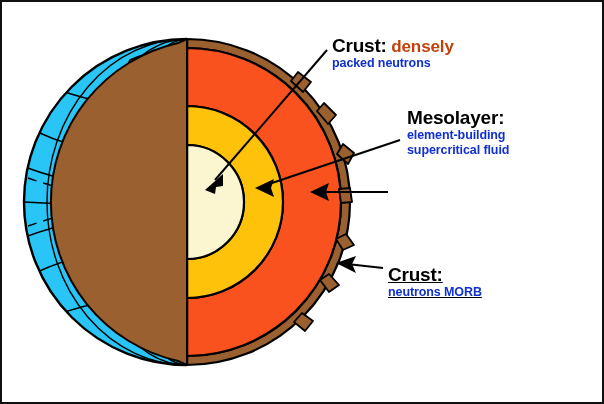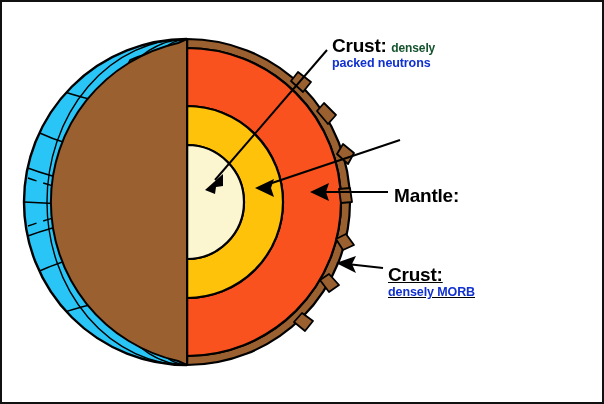--- a/index.html
+++ b/index.html
@@ -22,22 +22,22 @@
     font-weight:bold;
     color:#000000;
     font-size:19px;
     line-height:21px;
     letter-spacing:-0.2px;
     display:inline;
   }
   .lbl-sub{
     font-family:"Liberation Sans", sans-serif;
     font-weight:bold;
-    color:#14532d;
-    font-size:12px;
+    color:#c2410c;
+    font-size:17px;
     line-height:15px;
     letter-spacing:-0.1px;
     display:inline;
   }
   .lbl-sub-line{
     font-family:"Liberation Sans", sans-serif;
     font-weight:bold;
     color:#1030d0;
     font-size:12.5px;
     line-height:15px;
@@ -179,23 +179,27 @@
       <path d="M 334 261 L 354 254 L 350 262 L 354 271 Z"></path>
     </g>
   </svg>
 
   <div class="label-block" id="lbl-core">
     <span class="lbl-head nowrap">Crust:</span>
     <span class="lbl-sub">densely</span>
     <span class="lbl-sub-line">packed neutrons</span>
   </div>
 
+  <div class="label-block" id="lbl-meso">
+    <span class="lbl-head nowrap" style="display:block;">Mesolayer:</span>
+    <span class="lbl-sub-line">element-building</span>
+    <span class="lbl-sub-line">supercritical fluid</span>
+  </div>
 
   <div class="label-block" id="lbl-mantle">
-    <span class="lbl-head nowrap" style="display:block;">Mantle:</span>
   </div>
 
   <div class="label-block" id="lbl-crust">
     <span class="lbl-head nowrap" style="display:block;">Crust:</span>
-    <span class="lbl-sub-line">densely MORB</span>
+    <span class="lbl-sub-line">neutrons MORB</span>
   </div>
 
 </div>
 
 </body></html>

